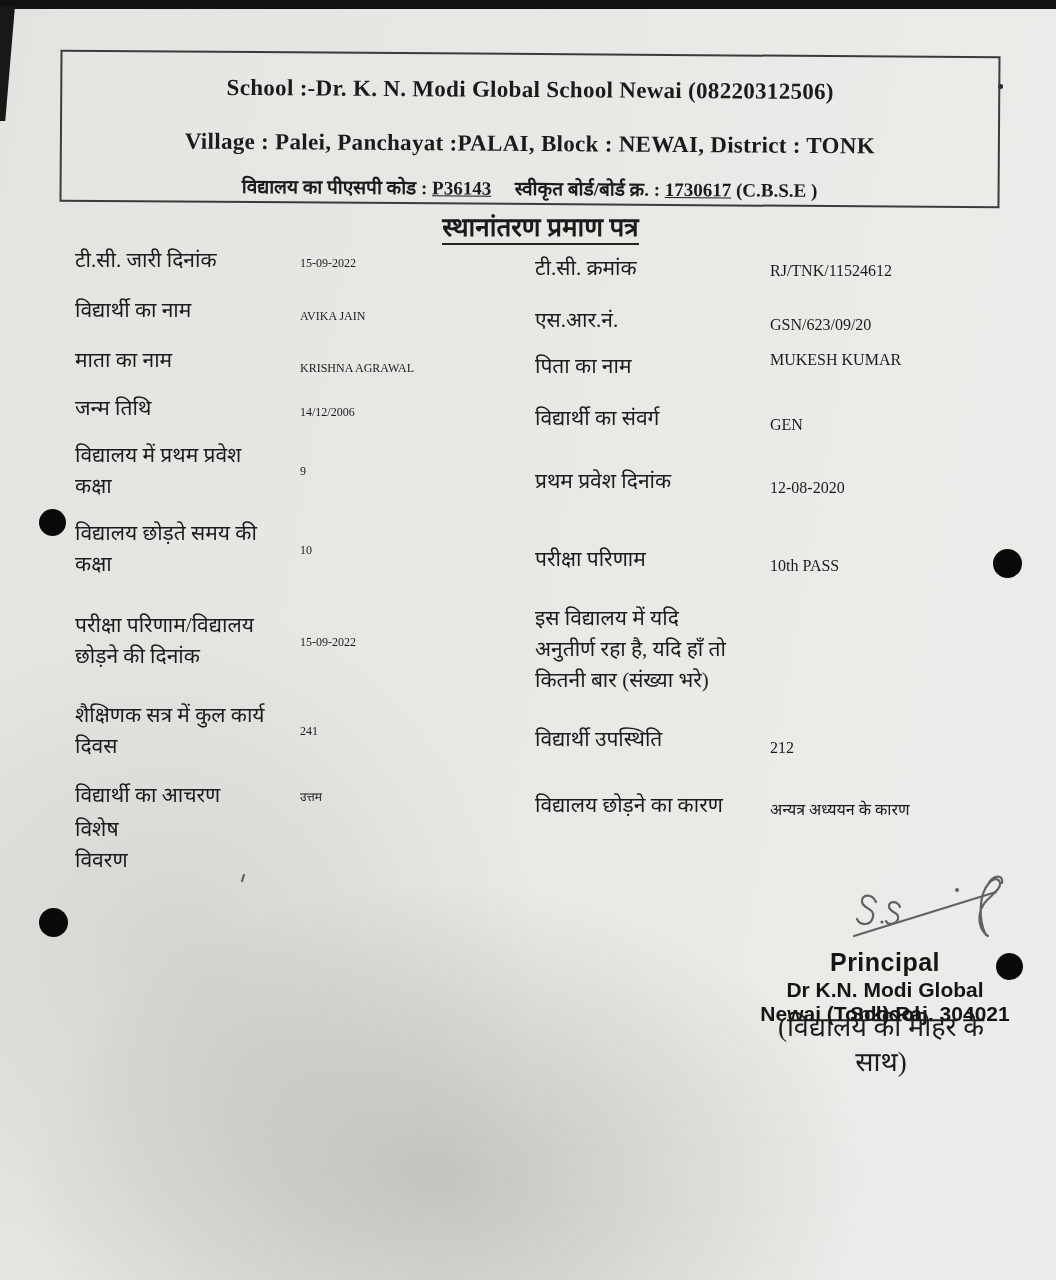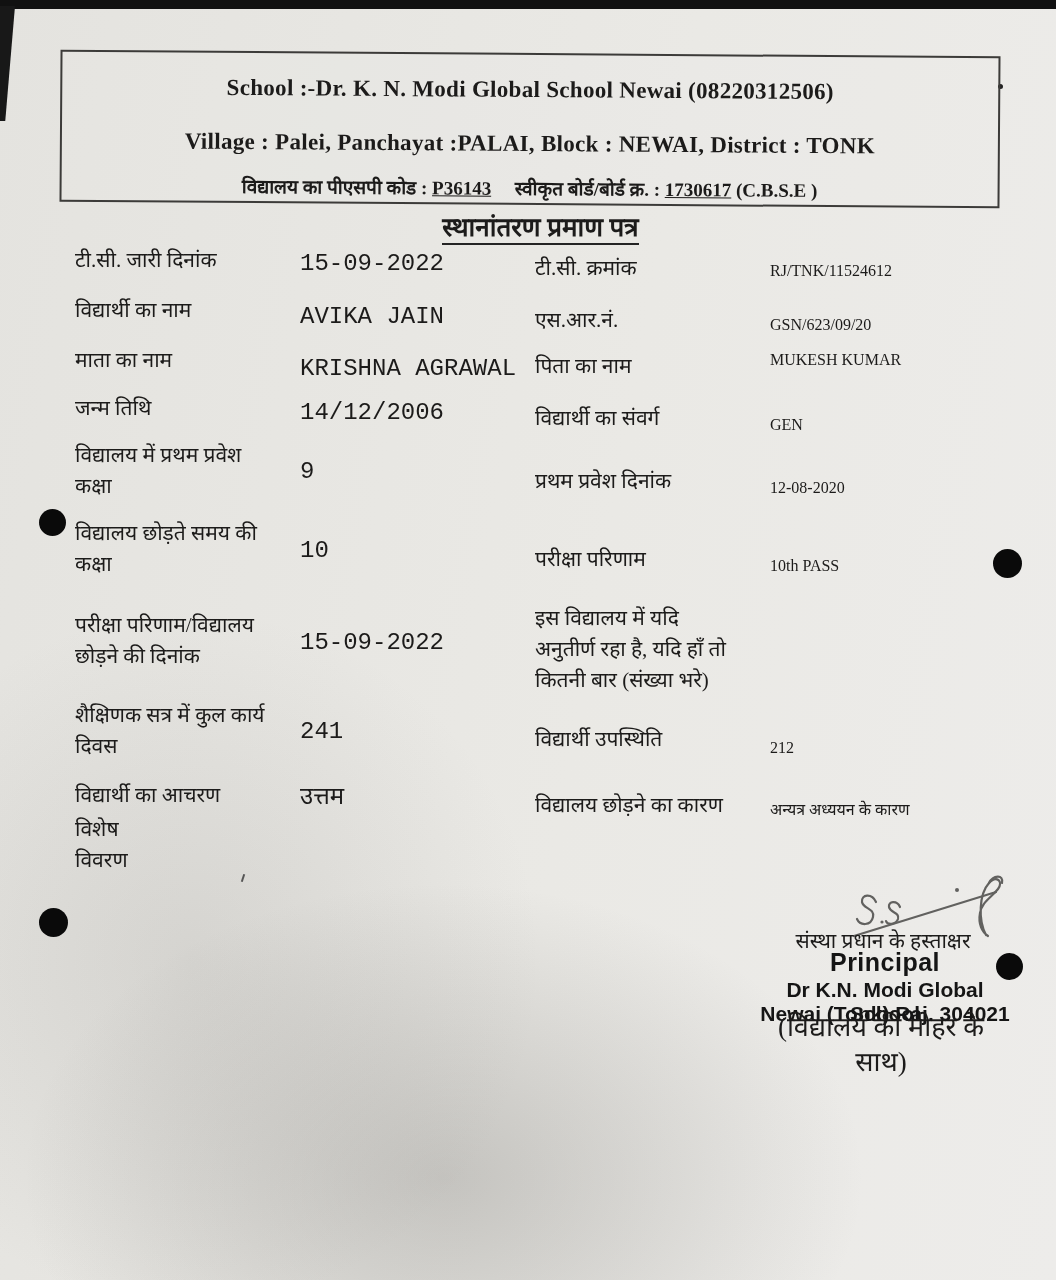--- a/index.html
+++ b/index.html
@@ -41,21 +41,21 @@
   .doc-title{
     position:absolute;left:0;top:208px;width:1040px;text-align:center;
     font-size:26px;font-weight:bold;
   }
   .doc-title span{border-bottom:2px solid #242424;padding-bottom:1px;margin-left:41px;}
 
   
   .row{position:absolute;left:0;width:1056px;}
   .cell{position:absolute;white-space:pre-line;font-size:21px;line-height:31px;}
   .c1{left:75px;width:240px;}
-  .c2{left:300px;width:225px;font-size:24px;font-family:Liberation Mono, monospace;}
+  .c2{left:300px;width:225px;font-size:12px;}
   .c3{left:535px;width:240px;font-family:Liberation Serif, serif;}
   .c4{left:770px;width:250px;font-size:16px;}
 
   
   .sigline{position:absolute;left:778px;top:926px;width:210px;text-align:center;font-size:21px;}
   .stamp{position:absolute;left:752px;width:266px;text-align:center;
     font-family:"Liberation Sans", sans-serif;font-weight:bold;color:#151515;}
   .stamp1{top:948px;font-size:25px;letter-spacing:.5px;}
   .stamp2{top:978px;font-size:21px;}
   .stamp3{top:1002px;font-size:21px;}
@@ -176,21 +176,20 @@
       <path d="M50 30 C46 21 35 22 36 30 C37 37 49 36 47 45 C45 54 34 54 31 47"></path>
       <path d="M74 35 C71 28 62 29 63 35 C64 41 74 40 72 47 C70 53 61 53 60 49"></path>
       <circle cx="56" cy="50" r="1.6" fill="#4a4a48" stroke="none"></circle>
       <circle cx="131" cy="18" r="2" fill="#4a4a48" stroke="none"></circle>
       <path d="M28 64 L170 20"></path>
       <path d="M160 63 C152 48 153 22 163 11 C170 3 178 9 172 17 C165 26 156 30 154 41 C152 52 156 60 162 64"></path>
       <path d="M163 11 C167 3 178 2 176 11"></path>
     </g>
   </svg>
 
-  <div class="sigline">संस्था प्रधान के हस्ताक्षर</div>
 
   <div class="stamp stamp2">Dr  K.N. Modi Global School</div>
   <div class="stamp stamp1">Principal</div>
   <div class="stamp stamp3">Newai (Tonk) Raj. 304021</div>
 
   <div class="sealnote">(विद्यालय की मोहर के
 साथ)</div>
 
 </div>
 

